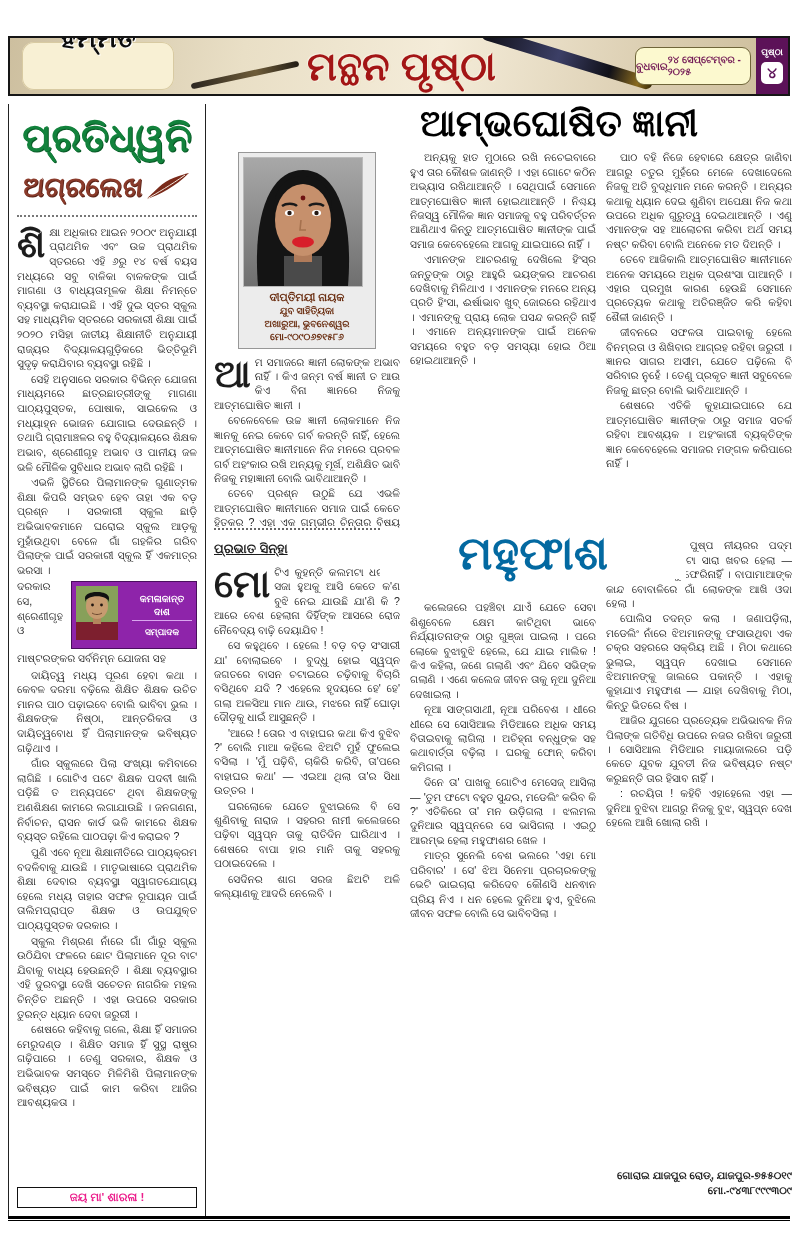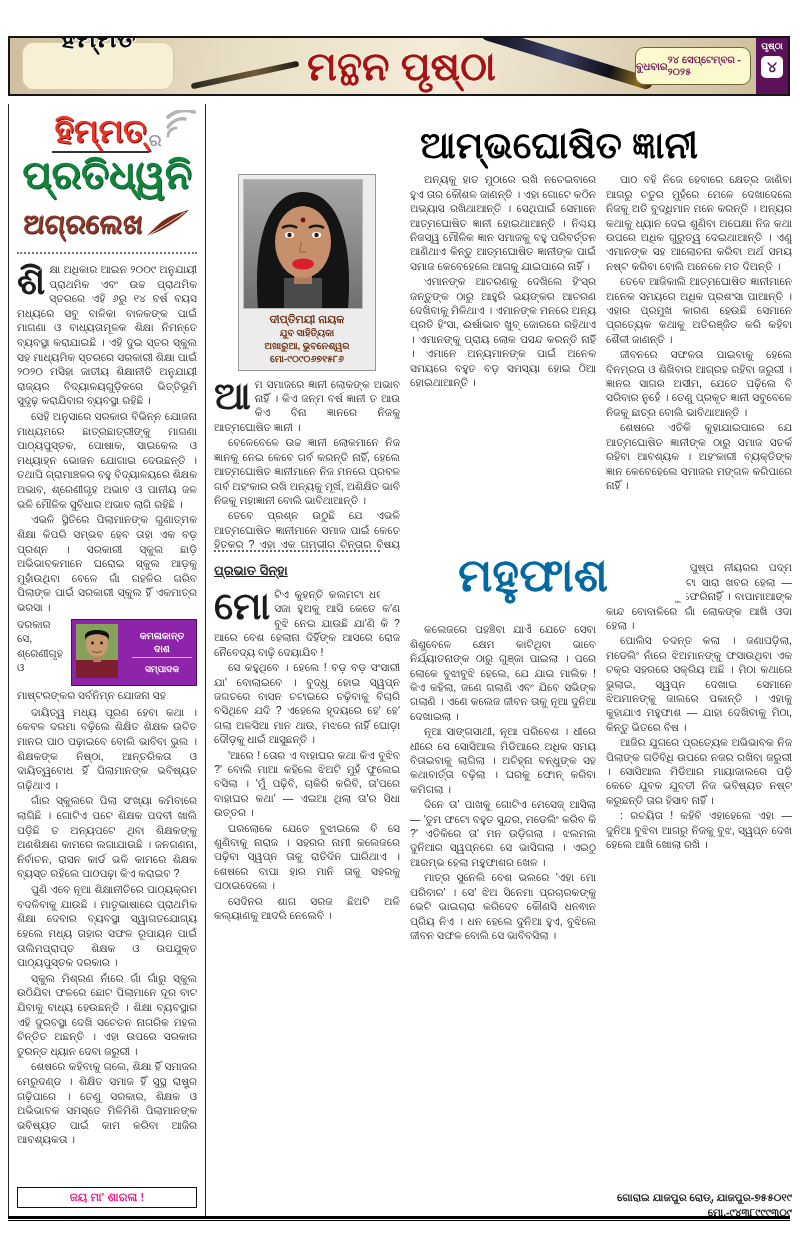--- a/index.html
+++ b/index.html
@@ -27,21 +27,21 @@
     letter-spacing:1px;padding:1px 8px;border-radius:3px;white-space:nowrap;}
   .banner-title{position:relative;z-index:2;flex:1;text-align:center;font-size:40px;font-weight:800;
     color:#a31515;line-height:1;padding-right:6px;
     text-shadow:1px 1px 0 #f6efe0,2px 2px 0 #efe5cc,-1px -1px 0 #f6efe0;}
   .date-box{position:relative;z-index:2;width:114px;height:36px;background:#fcf9cf;
     border:1px solid #70663a;border-radius:9px;margin-right:5px;display:flex;flex-direction:row;
     align-items:center;justify-content:center;color:#731a56;font-weight:700;}
   .date-day{font-size:10.5px;line-height:1.2;}
   .date-full{font-size:10px;line-height:1.2;}
   .page-box{position:relative;z-index:2;width:32px;height:56px;background:#5c1258;color:#fff;
-    display:flex;flex-direction:column;align-items:center;padding-top:3px;box-sizing:border-box;}
+    display:flex;flex-direction:column;align-items:center;padding-top:9px;box-sizing:border-box;}
   .page-label{font-size:9px;font-weight:700;}
   .page-num{margin-top:4px;width:22px;height:22px;background:#fff;color:#5c1258;border-radius:5px;
     font-size:15px;font-weight:800;display:grid;place-items:center;}
   
   .bottom-rule{position:absolute;left:8px;top:1216px;width:782px;height:5px;
     border-top:3px solid #000;border-bottom:1px solid #000;box-sizing:border-box;}
   
   .sidebar{position:absolute;left:8px;top:104px;width:198px;height:1112px;box-sizing:border-box;
     border-left:1px solid #222;border-right:1.5px solid #222;padding:4px 8px 0;
     display:flex;flex-direction:column;}
@@ -65,21 +65,21 @@
   .editor-card{float:right;width:126px;background:#8e24aa;border:1px solid #4a0e5e;
     padding:4px;box-sizing:border-box;display:flex;gap:14px;margin:2px 0 2px 5px;}
   .editor-photo{flex:0 0 auto;}
   .editor-txt{flex:1;color:#fff;text-align:center;display:flex;flex-direction:column;justify-content:space-evenly;}
   .editor-name{font-size:9.5px;font-weight:800;border-bottom:1px solid #d9a6ef;padding-bottom:2px;}
   .editor-role{font-size:9px;font-weight:700;}
   .card-side-text{margin:0;}
   .slogan-box{border:1.5px solid #111;padding:3px 2px;text-align:center;color:#ec1e8c;
     font-weight:800;font-size:11.5px;margin:4px 0 8px;}
   
-  .main{position:absolute;left:214px;top:122px;width:578px;height:1112px;box-sizing:border-box;
+  .main{position:absolute;left:214px;top:100px;width:578px;height:1112px;box-sizing:border-box;
     display:flex;flex-direction:column;}
   .a1-headline{text-align:center;padding-left:112px;font-size:37px;font-weight:800;
     color:#000;line-height:1.2;margin-top:2px;}
   .cols{display:flex;gap:10px;}
   .a1-cols{height:380px;margin-top:4px;}
   .col{flex:1;overflow:hidden;font-size:10.6px;line-height:1.36;text-align:justify;min-width:0;}
   .a1-col1{display:flex;flex-direction:column;border-bottom:2px dotted #666;}
   .a1-col1 .paras-area{flex:1;overflow:hidden;}
   .photo-card{width:128px;margin:2px auto 6px;background:#ececec;border:1px solid #979797;
     padding:4px 4px 2px;box-sizing:content-box;}
@@ -113,30 +113,20 @@
     <div class="date-full">୨୪ ସେପ୍ଟେମ୍ବର - ୨୦୨୫</div>
   </div>
   <div class="page-box">
     <div class="page-label">ପୃଷ୍ଠା</div>
     <div class="page-num">୪</div>
   </div>
 </div>
 
 <div class="sidebar">
   <div class="brand">
-    <div class="brand-row1">
-      <span class="brand-line1">ହିମ୍ମତ୍</span><span class="brand-suffix">ର</span>
-      <span class="waves-icon">
-        <svg width="34" height="30" viewBox="0 0 34 30">
-          <path d="M4 26 A8 8 0 0 1 12 18" fill="none" stroke="#b4b4b4" stroke-width="3" stroke-linecap="round"></path>
-          <path d="M4 17 A17 17 0 0 1 21 9" fill="none" stroke="#b4b4b4" stroke-width="3.4" stroke-linecap="round"></path>
-          <path d="M4 7 A26 26 0 0 1 30 2" fill="none" stroke="#b4b4b4" stroke-width="3.8" stroke-linecap="round"></path>
-        </svg>
-      </span>
-    </div>
     <div class="brand-line2">ପ୍ରତିଧ୍ୱନି</div>
     <div class="brand-row3">
       <span class="brand-line3">ଅଗ୍ରଲେଖ</span>
       <span>
         <svg width="46" height="30" viewBox="0 0 46 30">
           <path d="M2 28 C14 24 30 16 44 2 C36 4 22 8 14 16 C9 21 4 25 2 28 Z" fill="#7a2a1a"></path>
           <path d="M2 28 C12 22 26 14 40 4" fill="none" stroke="#f4e7dc" stroke-width="1"></path>
         </svg>
       </span>
     </div>

